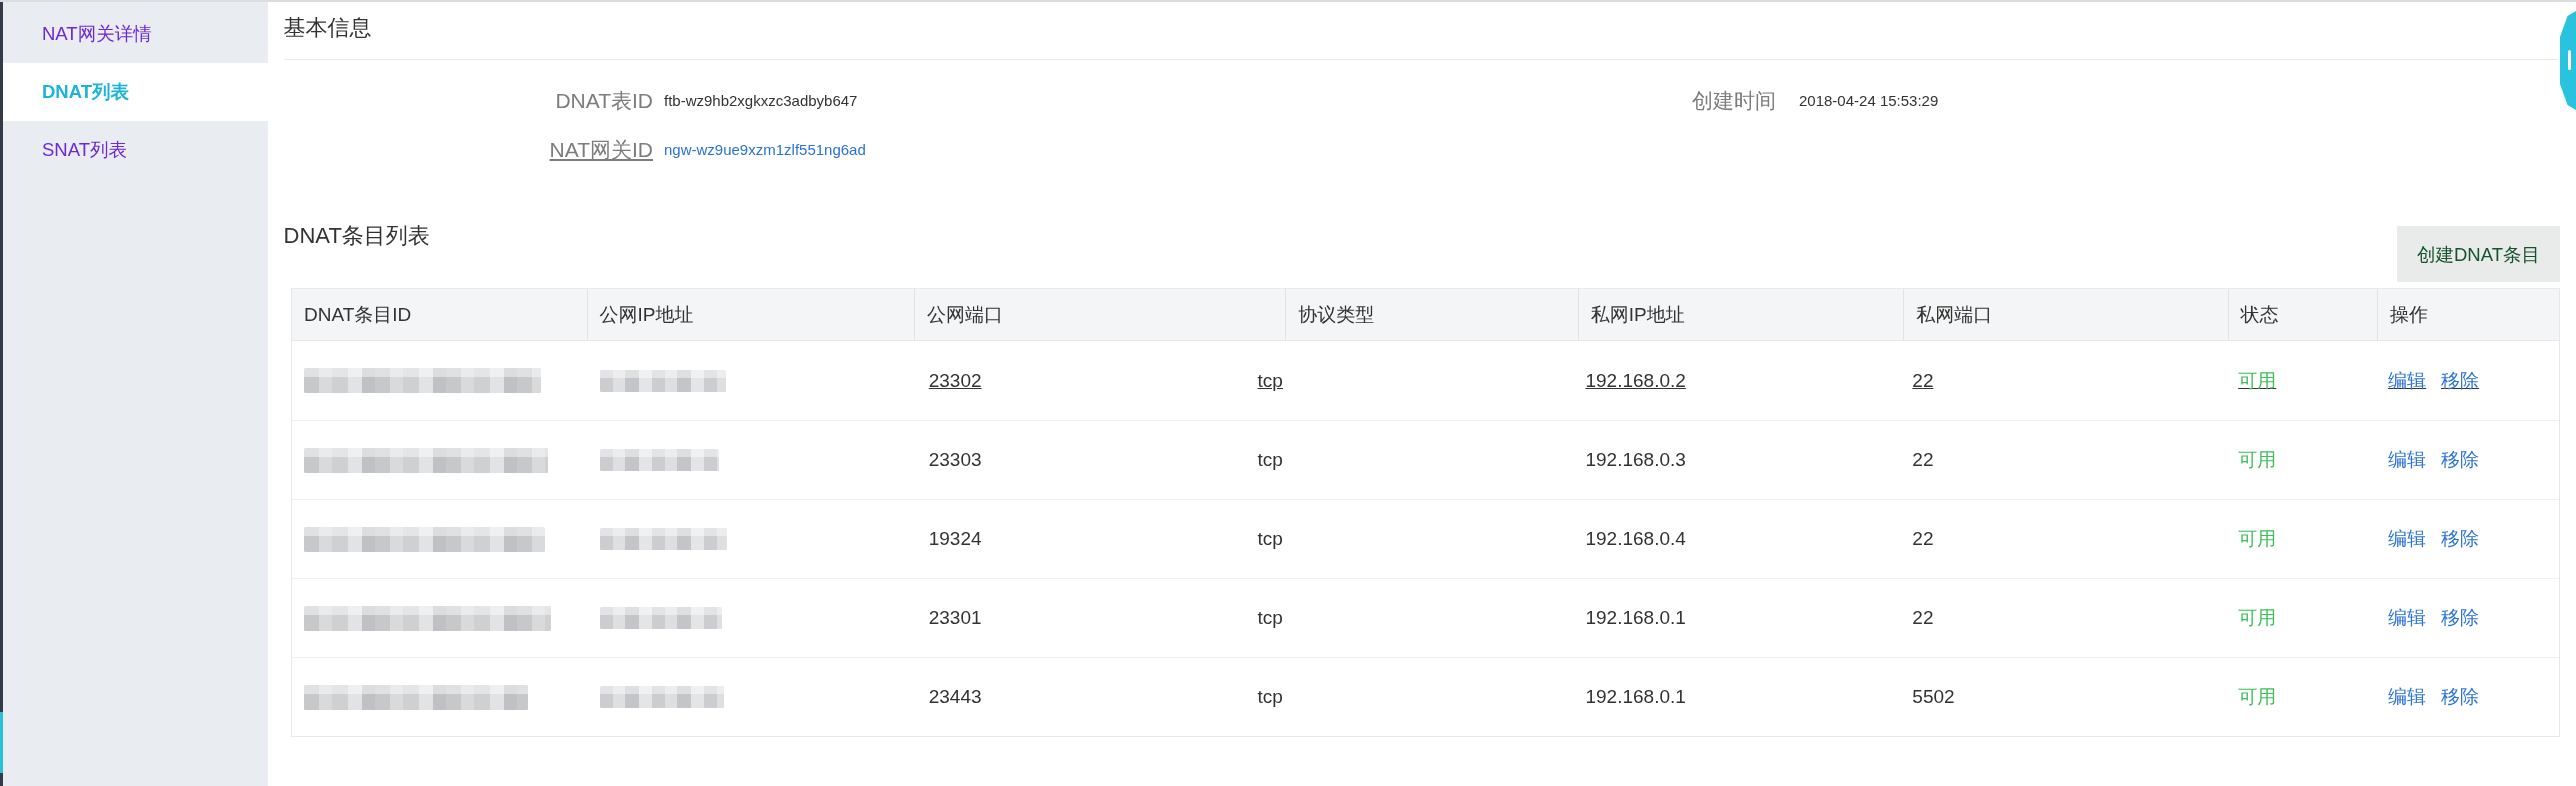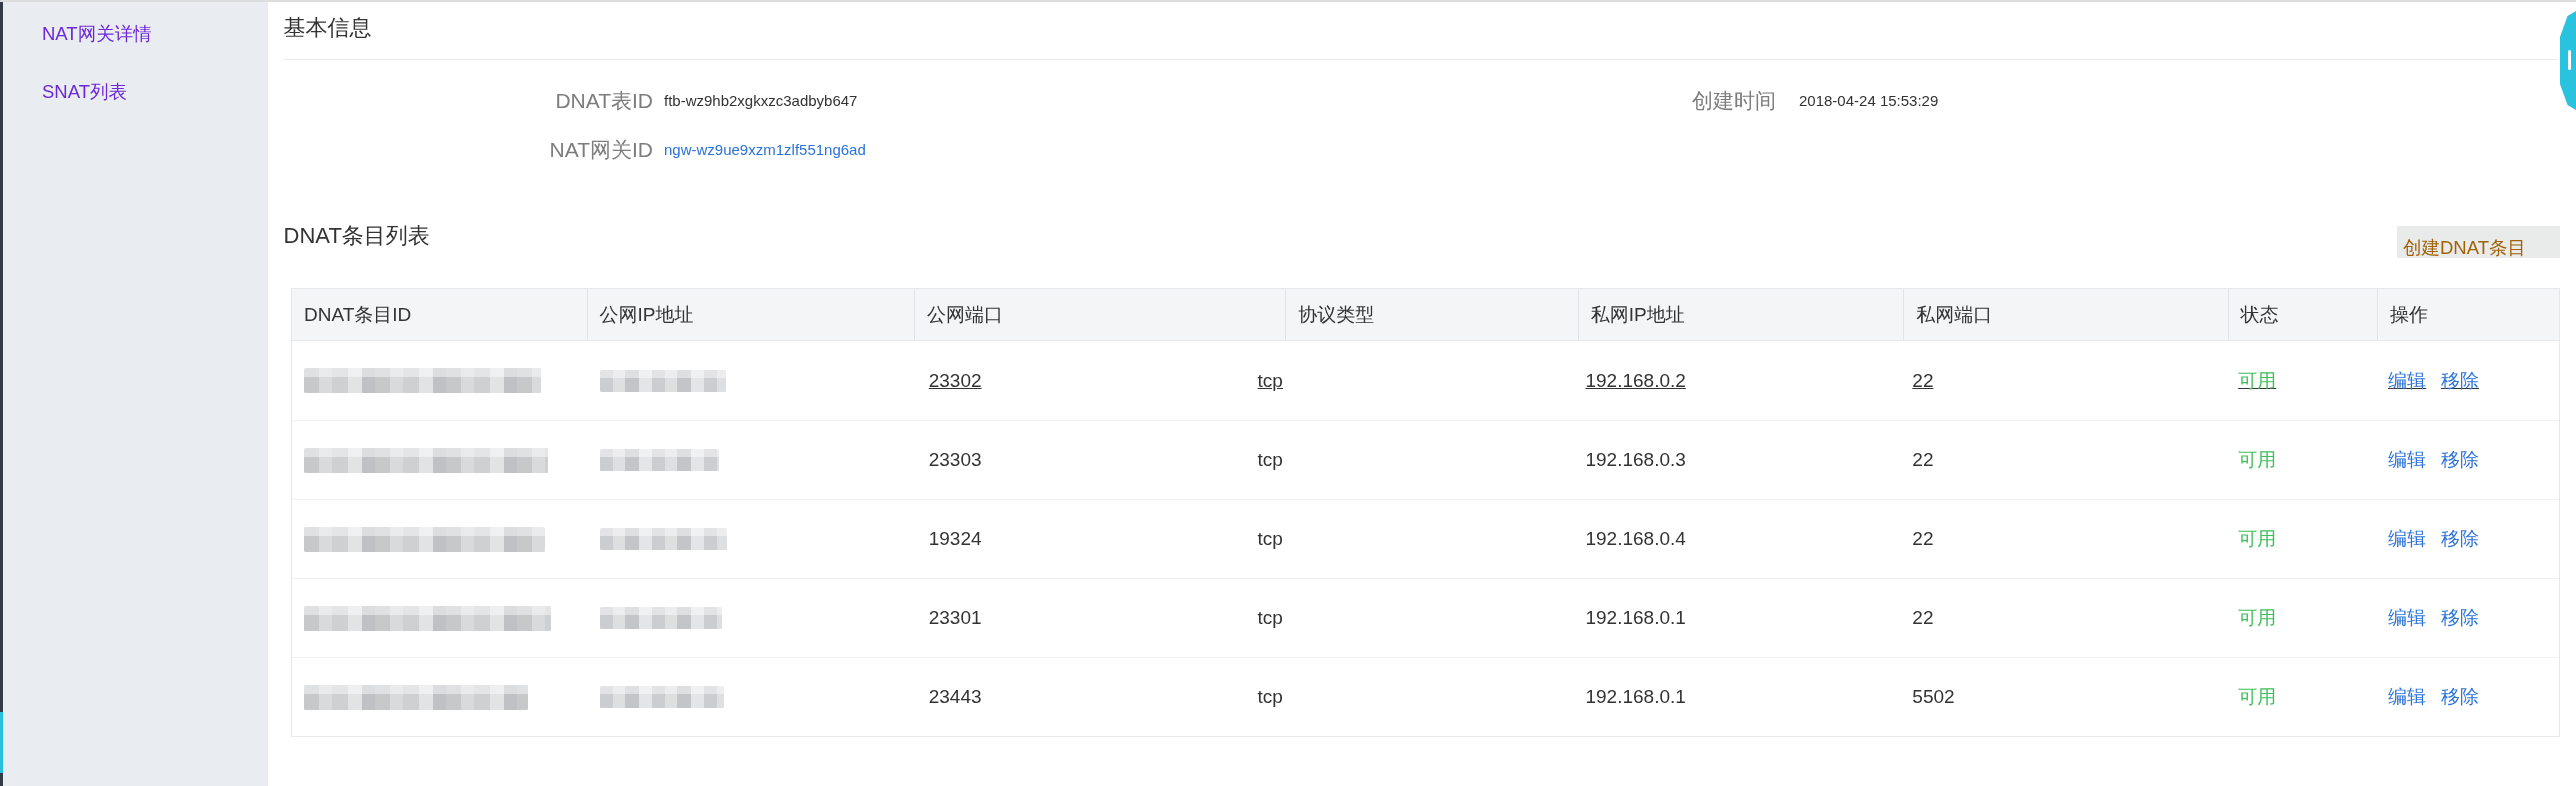--- a/index.html
+++ b/index.html
@@ -17,22 +17,22 @@
   .side-item.active{background:#fff;color:#1cb5d9;font-weight:bold;}
   
   .content{position:absolute;left:268px;top:2.2px;width:2308px;height:784px;background:#fff;}
   .section-title{position:absolute;left:15.6px;font-size:22px;color:#333;}
   .divider{position:absolute;left:15.6px;top:57px;width:2274px;height:0.7px;background:#e9e9e9;}
   .info-label{position:absolute;font-size:21px;color:#7d7d7d;height:30px;line-height:30px;}
   .info-value{position:absolute;font-size:15px;color:#333;height:30px;line-height:30px;text-align:center;}
   .lbl-right{width:385px;left:0;text-align:right;}
   a.link{color:#2b72d9;text-decoration:none;cursor:pointer;}
   
-  .btn-create{position:absolute;left:2129px;top:224px;width:163px;height:32px;background:#e9eaea;
-              border:none;font-size:18.5px;color:#a16207;text-align:left;line-height:41px;cursor:pointer;
+  .btn-create{position:absolute;left:2129px;top:224px;width:163px;height:56px;background:#e9eaea;
+              border:none;font-size:18.5px;color:#14532d;text-align:center;line-height:41px;cursor:pointer;
               font-family:inherit;}
   
   .table{position:absolute;left:23px;top:286px;width:2269px;box-sizing:border-box;
          border:0.7px solid #e6e8ec;background:#fff;}
   .thead{display:flex;height:52px;background:#f4f5f6;border-bottom:0.7px solid #e6e8ec;box-sizing:border-box;}
   .th{box-sizing:border-box;padding-left:12px;font-size:19px;color:#333;line-height:51px;
       border-left:0.7px solid #e0e3e7;white-space:nowrap;overflow:hidden;}
   .th:first-child{border-left:none;}
   .tr{display:flex;height:79px;border-top:0.7px solid #f0f0f0;box-sizing:border-box;}
   .tr:first-child{border-top:none;text-decoration:underline;}
@@ -60,35 +60,36 @@
 <div class="page">
 
   <div class="topline"></div>
 
   <div class="leftstrip">
     <div class="thumb"></div>
   </div>
 
   <div class="sidebar">
     <div class="side-item">NAT网关详情</div>
+    <div class="side-item active">DNAT列表</div>
     <div class="side-item">SNAT列表</div>
   </div>
 
   <div class="content">
 
     <div class="section-title" style="top:10.4px;">基本信息</div>
     <div class="divider"></div>
 
     <div class="info-label lbl-right" style="top:84px;">DNAT表ID</div>
     <div class="info-value" style="left:396px;top:84px;">ftb-wz9hb2xgkxzc3adbyb647</div>
 
     <div class="info-label" style="left:1424px;top:84px;">创建时间</div>
     <div class="info-value" style="left:1531px;top:84px;">2018-04-24 15:53:29</div>
 
-    <div class="info-label lbl-right" style="top:133px;">NAT网关ID</div>
+    <div class="info-label lbl-right" style="top:133px;text-decoration:underline;">NAT网关ID</div>
     <div class="info-value" style="left:396px;top:133px;">
       <a class="link">ngw-wz9ue9xzm1zlf551ng6ad</a>
     </div>
 
     <div class="section-title" style="top:219px;">DNAT条目列表</div>
     <button class="btn-create">创建DNAT条目</button>
 
     <div class="table">
       <div class="thead" id="thead">
           <div class="th" style="width: 296px;">DNAT条目ID</div>

